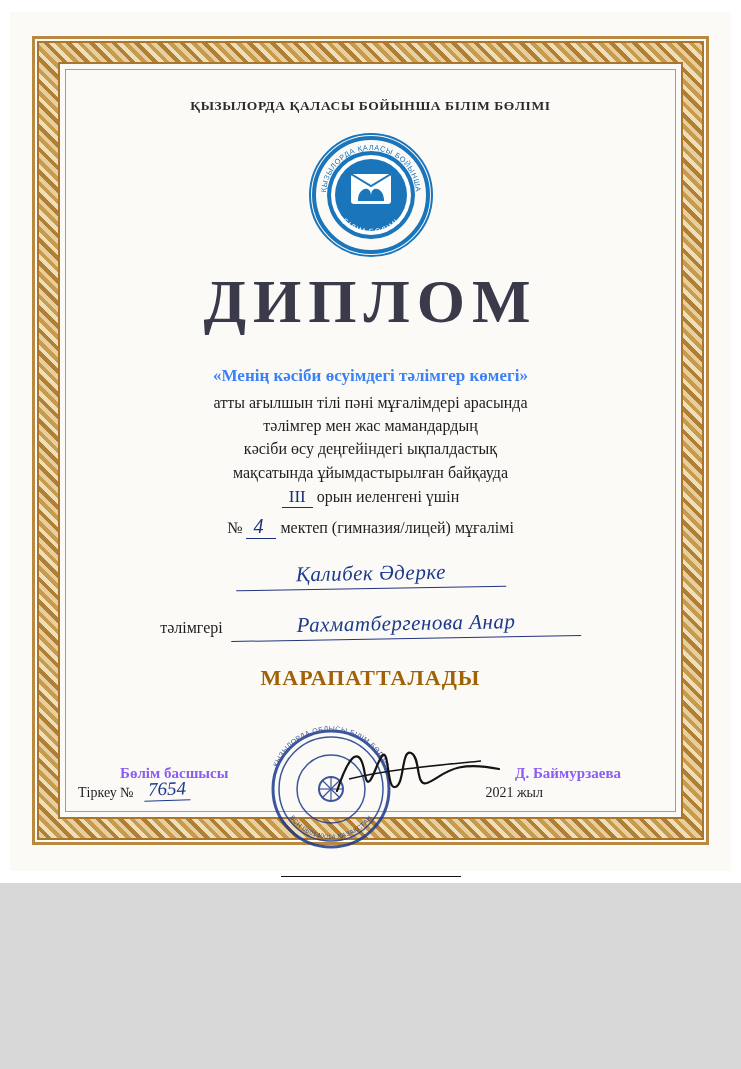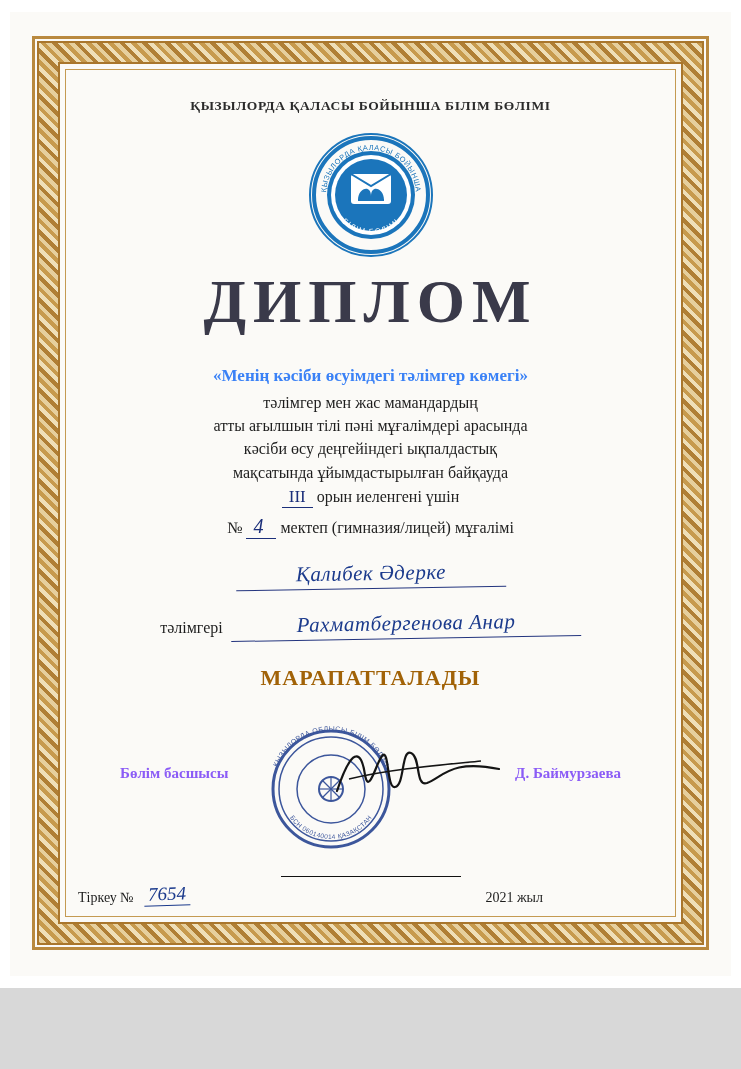--- a/index.html
+++ b/index.html
@@ -11,21 +11,21 @@
     width: 741px;
     height: 1069px;
     overflow: hidden;
     font-family: "Liberation Serif", serif;
   }
 
   
   .page {
     position: relative;
     width: 741px;
-    height: 988px;
+    height: 883px;
     background: #ffffff;
     box-sizing: border-box;
   }
   .paper {
     position: absolute;
     left: 10px;
     top: 12px;
     right: 10px;
     bottom: 12px;
     background: #fbfaf7;
@@ -318,22 +318,22 @@
               <path d="M -13,10 L 13,10" stroke="#1b75bb" stroke-width="2"></path>
             </g>
           </svg>
         </div>
       </div>
 
       <div class="diploma-word">ДИПЛОМ</div>
 
       <div class="body-block">
         <div class="line-quote">«Менің кәсіби өсуімдегі тәлімгер көмегі»</div>
+        <div class="line">атты ағылшын тілі пәні мұғалімдері арасында</div>
         <div class="line">тәлімгер мен жас мамандардың</div>
-        <div class="line">атты ағылшын тілі пәні мұғалімдері арасында</div>
         <div class="line">кәсіби өсу деңгейіндегі ықпалдастық</div>
         <div class="line">мақсатында ұйымдастырылған байқауда</div>
 
         <div class="place-line">
           <span class="hand-place">III</span>
           <span>орын  иеленгені үшін</span>
         </div>
 
         <div class="school-line">
           <span>№</span>

